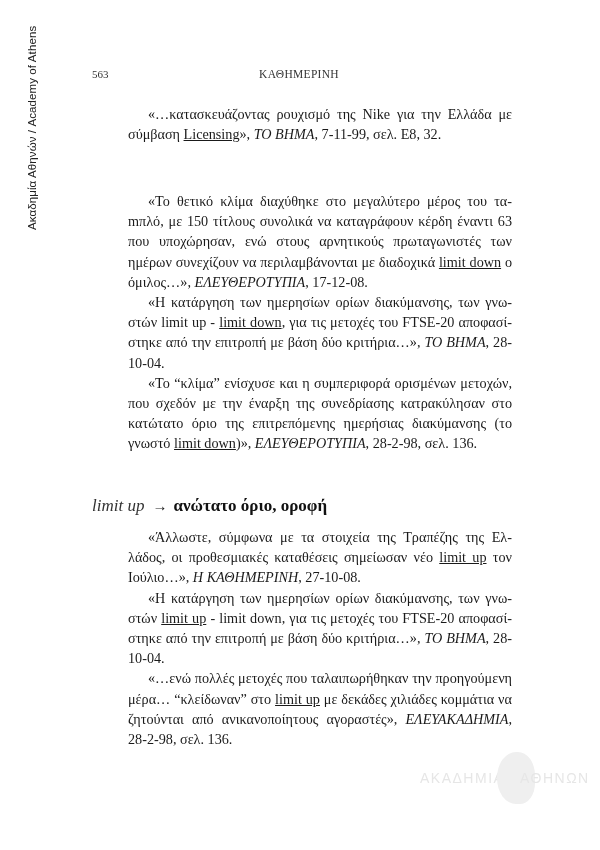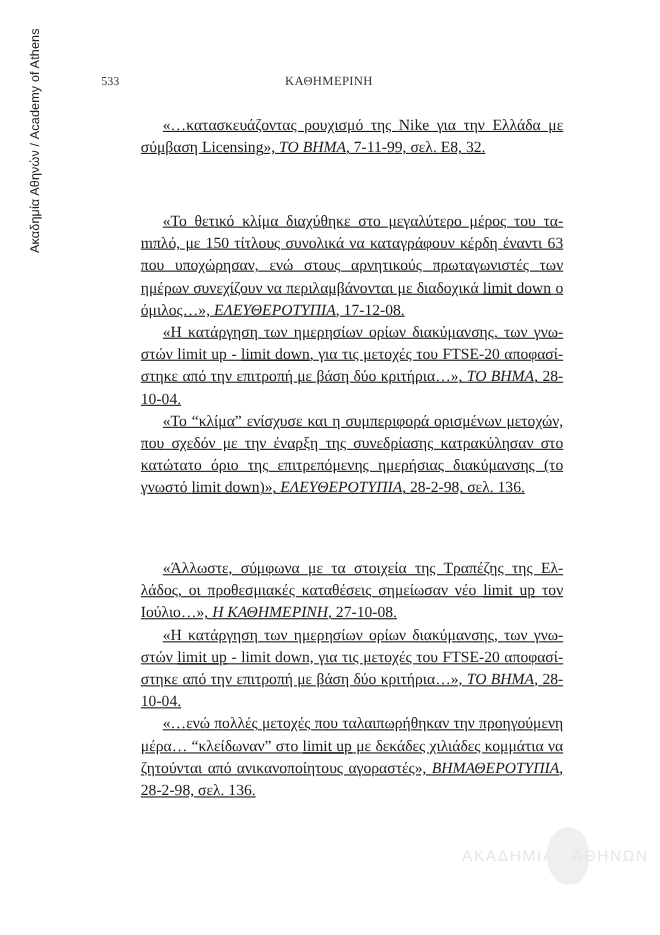--- a/index.html
+++ b/index.html
@@ -16,21 +16,21 @@
     .page-header { position: absolute; left: 92px; top: 68px; width: 414px; height: 16px; font-size: 12px; color: #333; }
     .page-number { position: absolute; left: 0; top: 0; font-size: 11px; }
     .running-title { position: absolute; left: 0; right: 0; text-align: center; top: 0; font-size: 11.5px; letter-spacing: 0.3px; }
 
     .entry { position: absolute; left: 92px; width: 430px; }
     .headword-line { font-size: 17px; line-height: 20px; white-space: nowrap; }
     .headword { font-style: italic; color: #333; }
     .arrow { font-weight: bold; margin: 0 6px 0 8px; font-size: 15px; }
     .translation { font-weight: bold; color: #111; }
 
-    .quotes { margin-left: 36px; margin-top: 11px; width: 384px; text-decoration: underline; }
+    .quotes { margin-left: 36px; margin-top: 11px; width: 384px; }
     .quote {
       font-size: 14.2px; line-height: 20.2px; text-align: justify;
       text-indent: 20px; hyphens: manual;
     }
     .quote .src { font-style: italic; }
     .quote .u { text-decoration: underline; }
 
     #entry-licensing { top: 93px; }
     #entry-limit-down { top: 180px; }
     #entry-limit-up { top: 496px; }
@@ -46,43 +46,46 @@
       position: absolute; left: 77px; top: 12px; width: 38px; height: 52px;
       border-radius: 50% 45% 40% 50%; background: #efefef;
     }
   </style>
 </head>
 <body>
 
 <div class="side-label">Ακαδημία Αθηνών / Academy of Athens</div>
 
 <div class="page-header">
-  <span class="page-number">533</span>
+  <span class="page-number">563</span>
   <span class="running-title">ΚΑΘΗΜΕΡΙΝΗ</span>
 </div>
 
 <div class="entry" id="entry-licensing">
   <div class="quotes">
     <p class="quote"><span>«…κατασκευάζοντας ρουχισμό της Nike για την Ελλάδα με σύμβαση </span><span class="u">Licensing</span><span>», </span><span class="src">ΤΟ ΒΗΜΑ</span><span>, 7-11-99, σελ. Ε8, 32.</span></p>
   </div>
 </div>
 
 <div class="entry" id="entry-limit-down">
   <div class="quotes">
     <p class="quote"><span>«Το θετικό κλίμα διαχύθηκε στο μεγαλύτερο μέρος του τα­mπλό, με 150 τίτλους συνολικά να καταγράφουν κέρδη έναντι 63 που υποχώρησαν, ενώ στους αρνητικούς πρωταγωνιστές των ημέρων συνεχίζουν να περιλαμβάνονται με διαδοχικά </span><span class="u">limit down</span><span> ο όμιλος…», </span><span class="src">ΕΛΕΥΘΕΡΟΤΥΠΙΑ</span><span>, 17-12-08.</span></p>
     <p class="quote"><span>«Η κατάργηση των ημερησίων ορίων διακύμανσης, των γνω­στών limit up - </span><span class="u">limit down</span><span>, για τις μετοχές του FTSE-20 αποφασί­στηκε από την επιτροπή με βάση δύο κριτήρια…», </span><span class="src">ΤΟ ΒΗΜΑ</span><span>, 28-10-04.</span></p>
     <p class="quote"><span>«Το “κλίμα” ενίσχυσε και η συμπεριφορά ορισμένων μετο­χών, που σχεδόν με την έναρξη της συνεδρίασης κατρακύλησαν στο κατώτατο όριο της επιτρεπόμενης ημερήσιας διακύμανσης (το γνωστό </span><span class="u">limit down</span><span>)», </span><span class="src">ΕΛΕΥΘΕΡΟΤΥΠΙΑ</span><span>, 28-2-98, σελ. 136.</span></p>
   </div>
 </div>
 
 <div class="entry" id="entry-limit-up">
+  <div class="headword-line">
+    <span class="headword">limit up</span><span class="arrow">→</span><span class="translation">ανώτατο όριο, οροφή</span>
+  </div>
   <div class="quotes">
     <p class="quote"><span>«Άλλωστε, σύμφωνα με τα στοιχεία της Τραπέζης της Ελ­λάδος, οι προθεσμιακές καταθέσεις σημείωσαν νέο </span><span class="u">limit up</span><span> τον Ιούλιο…», </span><span class="src">Η ΚΑΘΗΜΕΡΙΝΗ</span><span>, 27-10-08.</span></p>
     <p class="quote"><span>«Η κατάργηση των ημερησίων ορίων διακύμανσης, των γνω­στών </span><span class="u">limit up</span><span> - limit down, για τις μετοχές του FTSE-20 αποφασί­στηκε από την επιτροπή με βάση δύο κριτήρια…», </span><span class="src">ΤΟ ΒΗΜΑ</span><span>, 28-10-04.</span></p>
-    <p class="quote"><span>«…ενώ πολλές μετοχές που ταλαιπωρήθηκαν την προηγού­μενη μέρα… “κλείδωναν” στο </span><span class="u">limit up</span><span> με δεκάδες χιλιάδες κομ­μάτια να ζητούνται από ανικανοποίητους αγοραστές», </span><span class="src">ΒΗΜΑ­ΘΕΡΟΤΥΠΙΑ</span><span>, 28-2-98, σελ. 136.</span></p>
+    <p class="quote"><span>«…ενώ πολλές μετοχές που ταλαιπωρήθηκαν την προηγού­μενη μέρα… “κλείδωναν” στο </span><span class="u">limit up</span><span> με δεκάδες χιλιάδες κομ­μάτια να ζητούνται από ανικανοποίητους αγοραστές», </span><span class="src">ΕΛΕΥ­ΑΚΑΔΗΜΙΑ</span><span>, 28-2-98, σελ. 136.</span></p>
   </div>
 </div>
 
 <div class="watermark">
   <span class="wm-left">ΑΚΑΔΗΜΙΑ</span>
   <span class="wm-head"></span>
   <span class="wm-right">ΑΘΗΝΩΝ</span>
 </div>
 
 </body></html>

